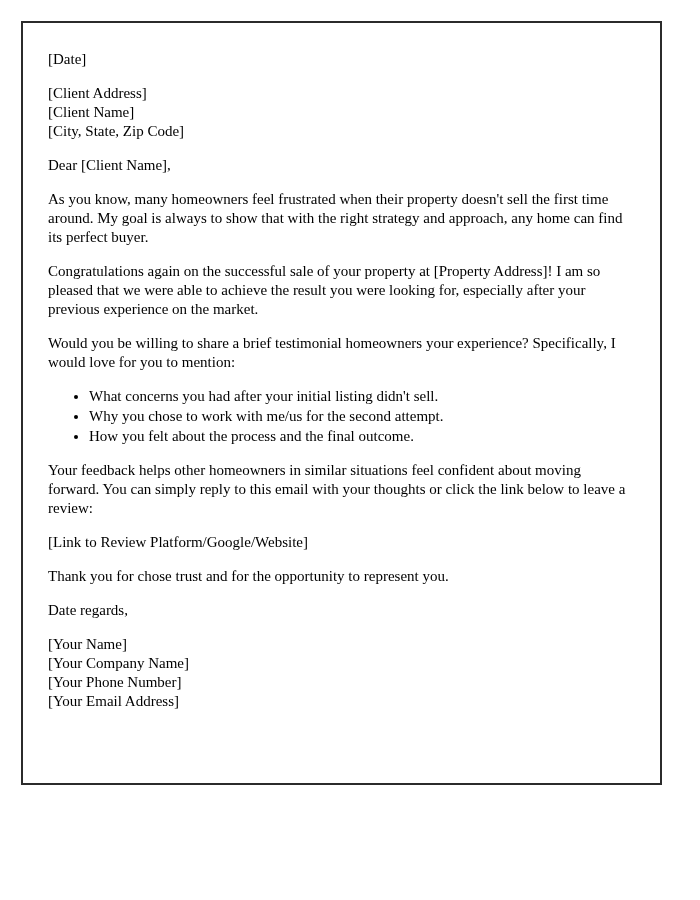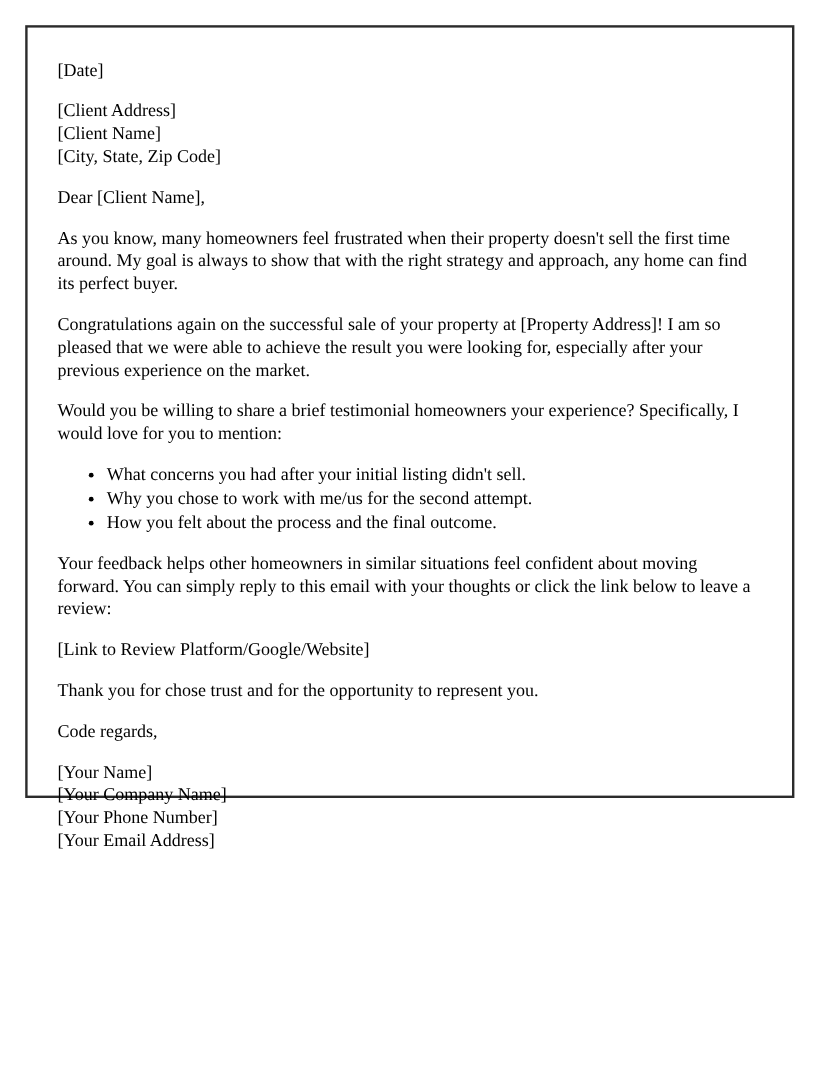--- a/index.html
+++ b/index.html
@@ -12,21 +12,21 @@
     width: 700px;
     height: 900px;
     background: #ffffff;
     overflow: hidden;
   }
   .letter {
     position: absolute;
     left: 21px;
     top: 21px;
     width: 641px;
-    height: 644px;
+    height: 764px;
     box-sizing: border-box;
     border: 2px solid #2b2b2b;
     background: #ffffff;
     padding: 27px 28px 0 25px;
     font-family: "Liberation Serif", "DejaVu Serif", serif;
     font-size: 15px;
     line-height: 19px;
     color: #000000;
   }
   .letter p {
@@ -73,21 +73,21 @@
       <li>Why you chose to work with me/us for the second attempt.</li>
       <li>How you felt about the process and the final outcome.</li>
     </ul>
 
     <p>Your feedback helps other homeowners in similar situations feel confident about moving forward. You can simply reply to this email with your thoughts or click the link below to leave a review:</p>
 
     <p>[Link to Review Platform/Google/Website]</p>
 
     <p>Thank you for chose trust and for the opportunity to represent you.</p>
 
-    <p>Code regards,</p>
+    <p>Date regards,</p>
 
     <p class="block">
       </p>
       <div>[Your Name]</div>
       <div>[Your Company Name]</div>
       <div>[Your Phone Number]</div>
       <div>[Your Email Address]</div>
     <p></p>
 
   </div>

